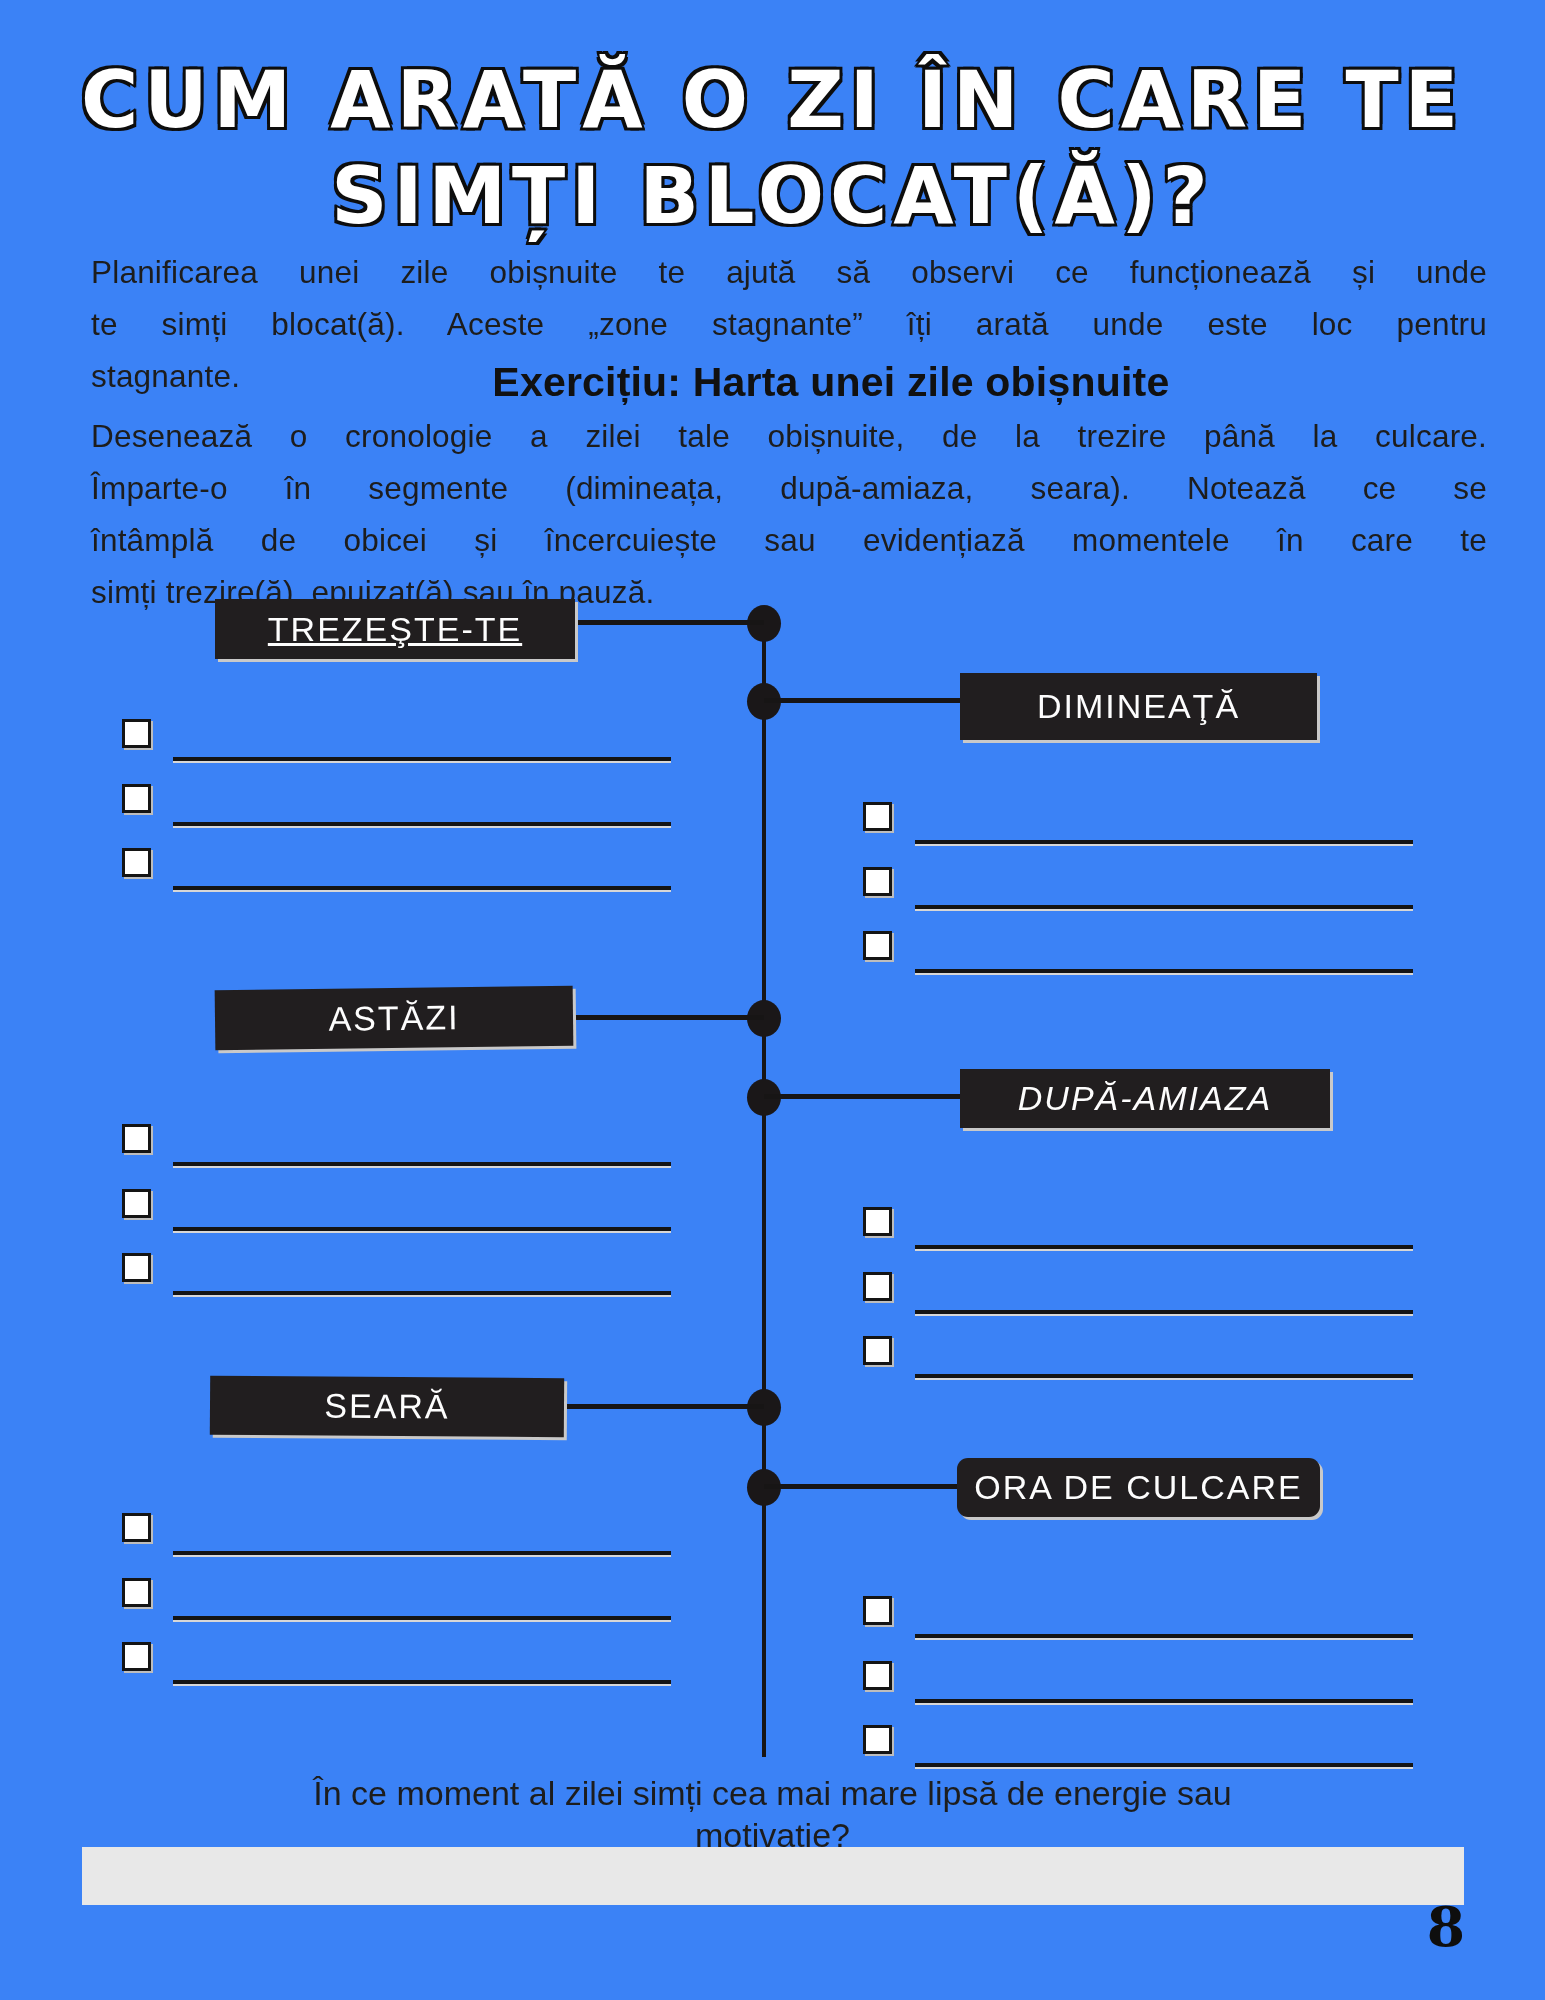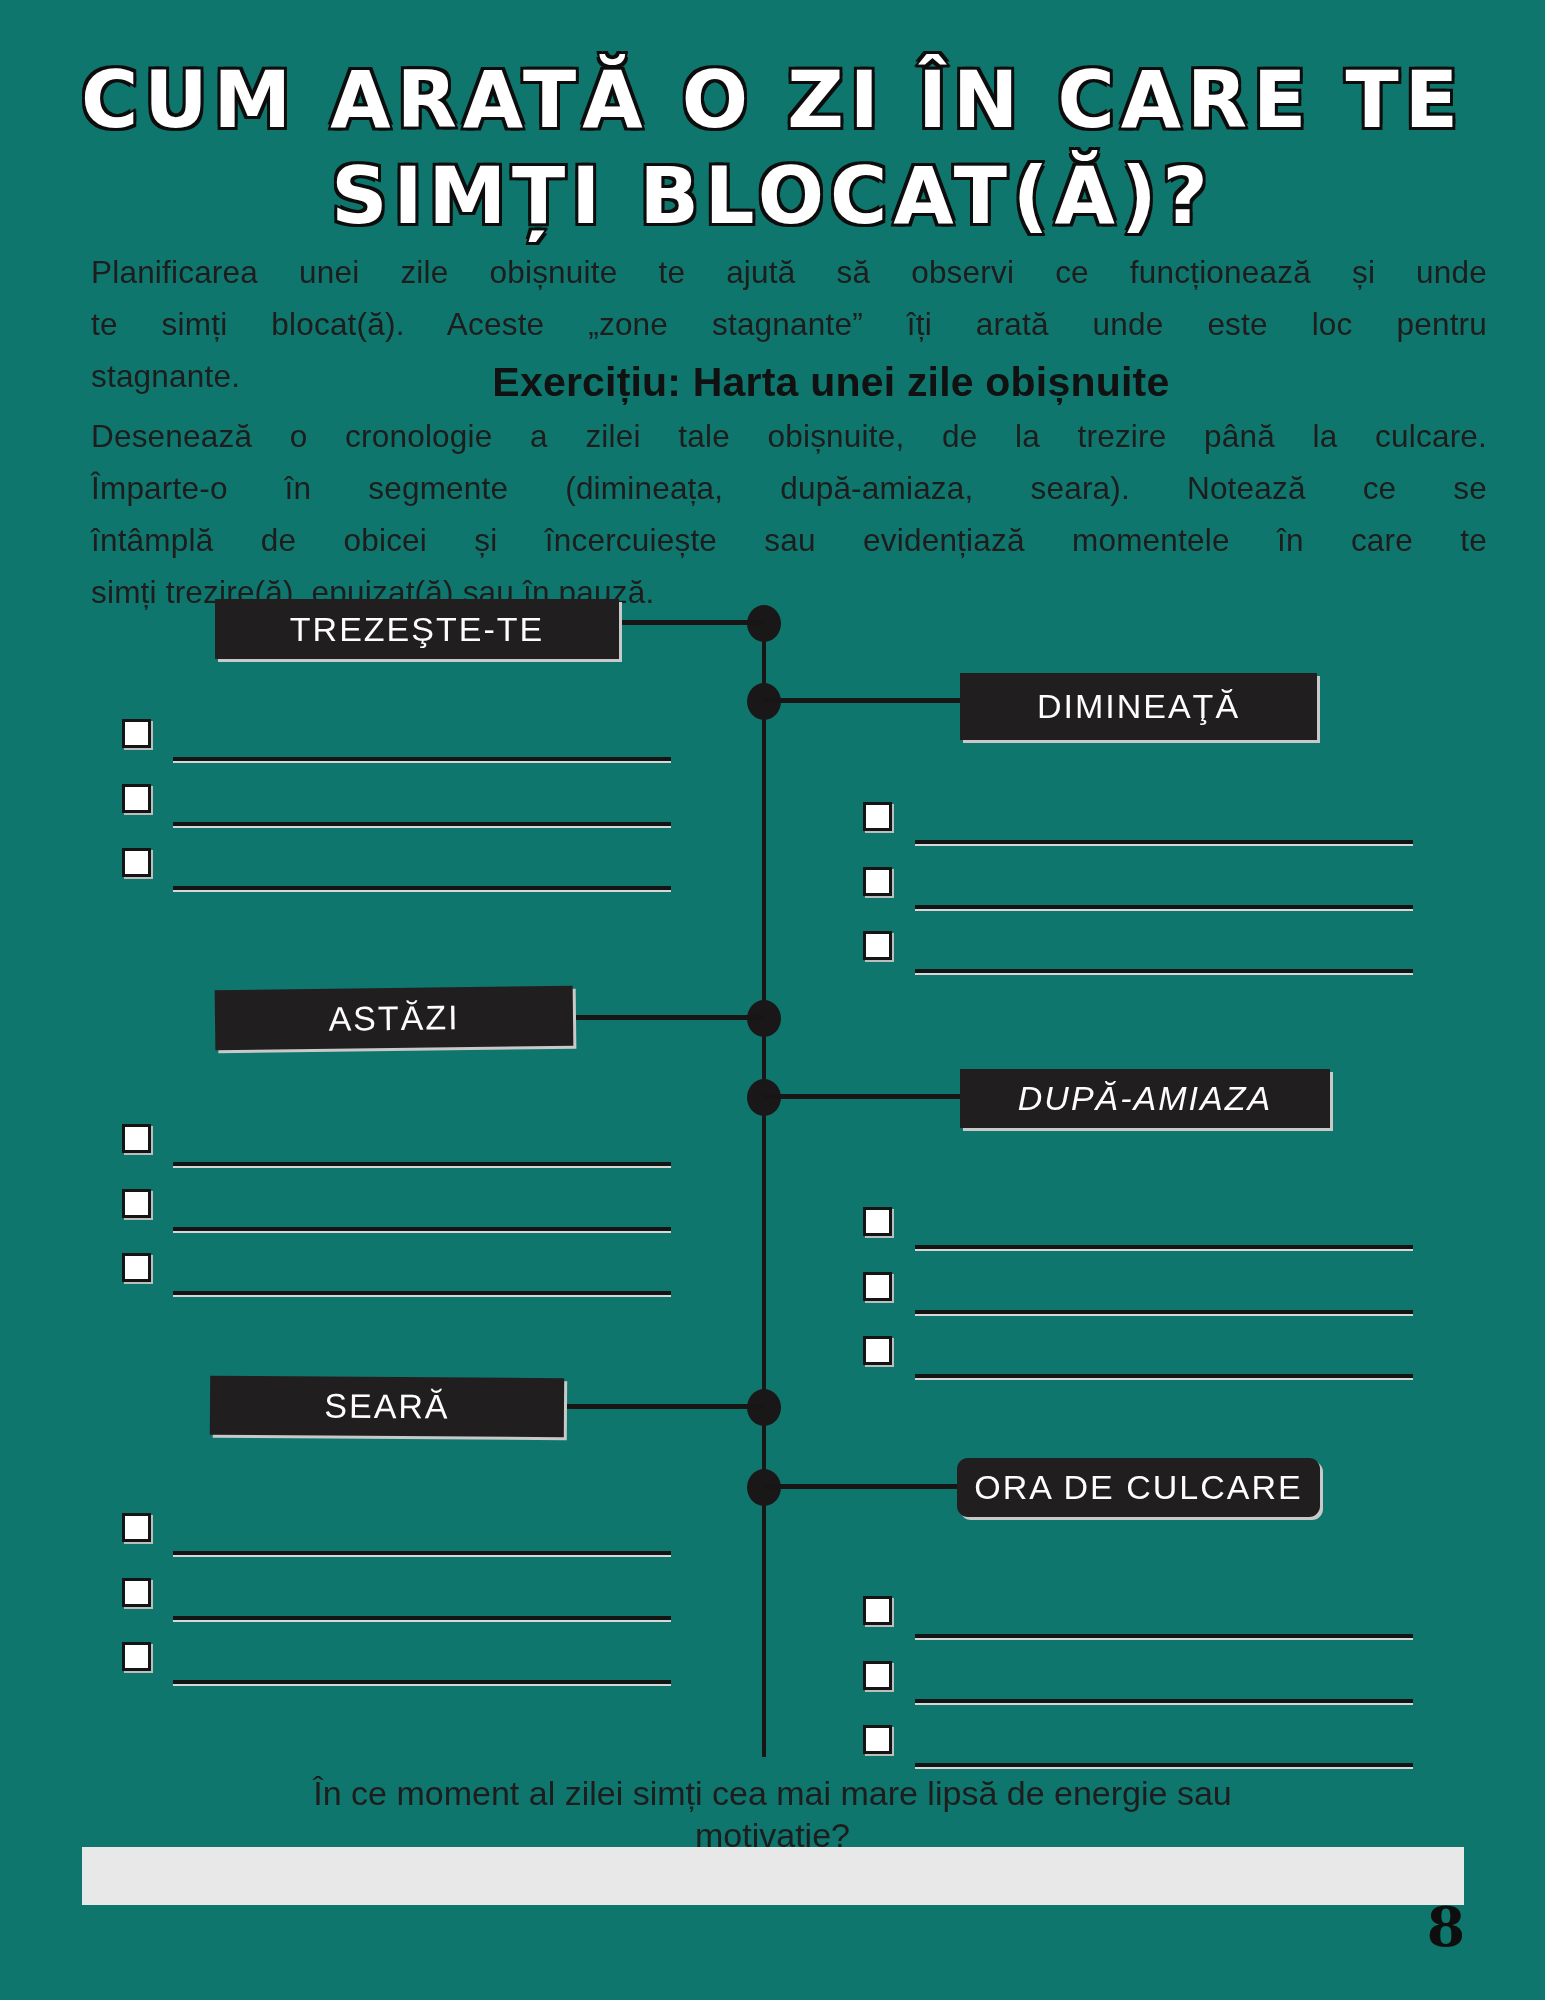--- a/index.html
+++ b/index.html
@@ -3,21 +3,21 @@
 <meta charset="utf-8">
 <style>
   * { margin: 0; padding: 0; box-sizing: border-box; }
   html, body { background: #ffffff; }
   body { font-family: "Liberation Sans", sans-serif; color: #1c1c1c; }
 
   .page {
     position: relative;
     width: 1545px;
     height: 2000px;
-    background: #0f766e;
+    background: #3b82f6;
     overflow: hidden;
   }
 
   
   .title {
     position: absolute;
     top: 52px; left: 0; right: 0;
     text-align: center;
     font-family: "DejaVu Sans", sans-serif;
     font-weight: 900;
@@ -179,21 +179,21 @@
   <div class="tl-dot" style="left:747px; top:1389px;"></div>
   <div class="tl-dot" style="left:747px; top:1469px;"></div>
 
   <div class="tl-connector" style="left:575px; top:620px;  width:189px;"></div>
   <div class="tl-connector" style="left:764px; top:698px;  width:196px;"></div>
   <div class="tl-connector" style="left:573px; top:1015px; width:191px;"></div>
   <div class="tl-connector" style="left:764px; top:1094px; width:196px;"></div>
   <div class="tl-connector" style="left:564px; top:1404px; width:200px;"></div>
   <div class="tl-connector" style="left:764px; top:1484px; width:196px;"></div>
 
-  <div class="tl-box" style="left:215px; top:599px;  width:404px; height:60px;">TREZEŞTE-TE</div>
+  <div class="tl-box" style="left:215px; top:599px;  width:360px; height:60px;text-decoration:underline;">TREZEŞTE-TE</div>
   <div class="tl-box" style="left:960px; top:673px;  width:357px; height:67px;">DIMINEAŢĂ</div>
   <div class="tl-box rot-a" style="left:215px; top:988px;  width:358px; height:60px;">ASTĂZI</div>
   <div class="tl-box" style="left:960px; top:1069px; width:370px; height:59px;font-style:italic;">DUPĂ-AMIAZA</div>
   <div class="tl-box rot-b" style="left:210px; top:1377px; width:354px; height:59px;">SEARĂ</div>
   <div class="tl-box" style="left:957px; top:1458px; width:363px; height:59px;border-radius:11px;">ORA DE CULCARE</div>
 
   <div class="check-group left-group" style="left:122px; top:719px;">
     <div class="check-row row1">
         <div class="cbox"></div>
         <div class="wline"></div>

